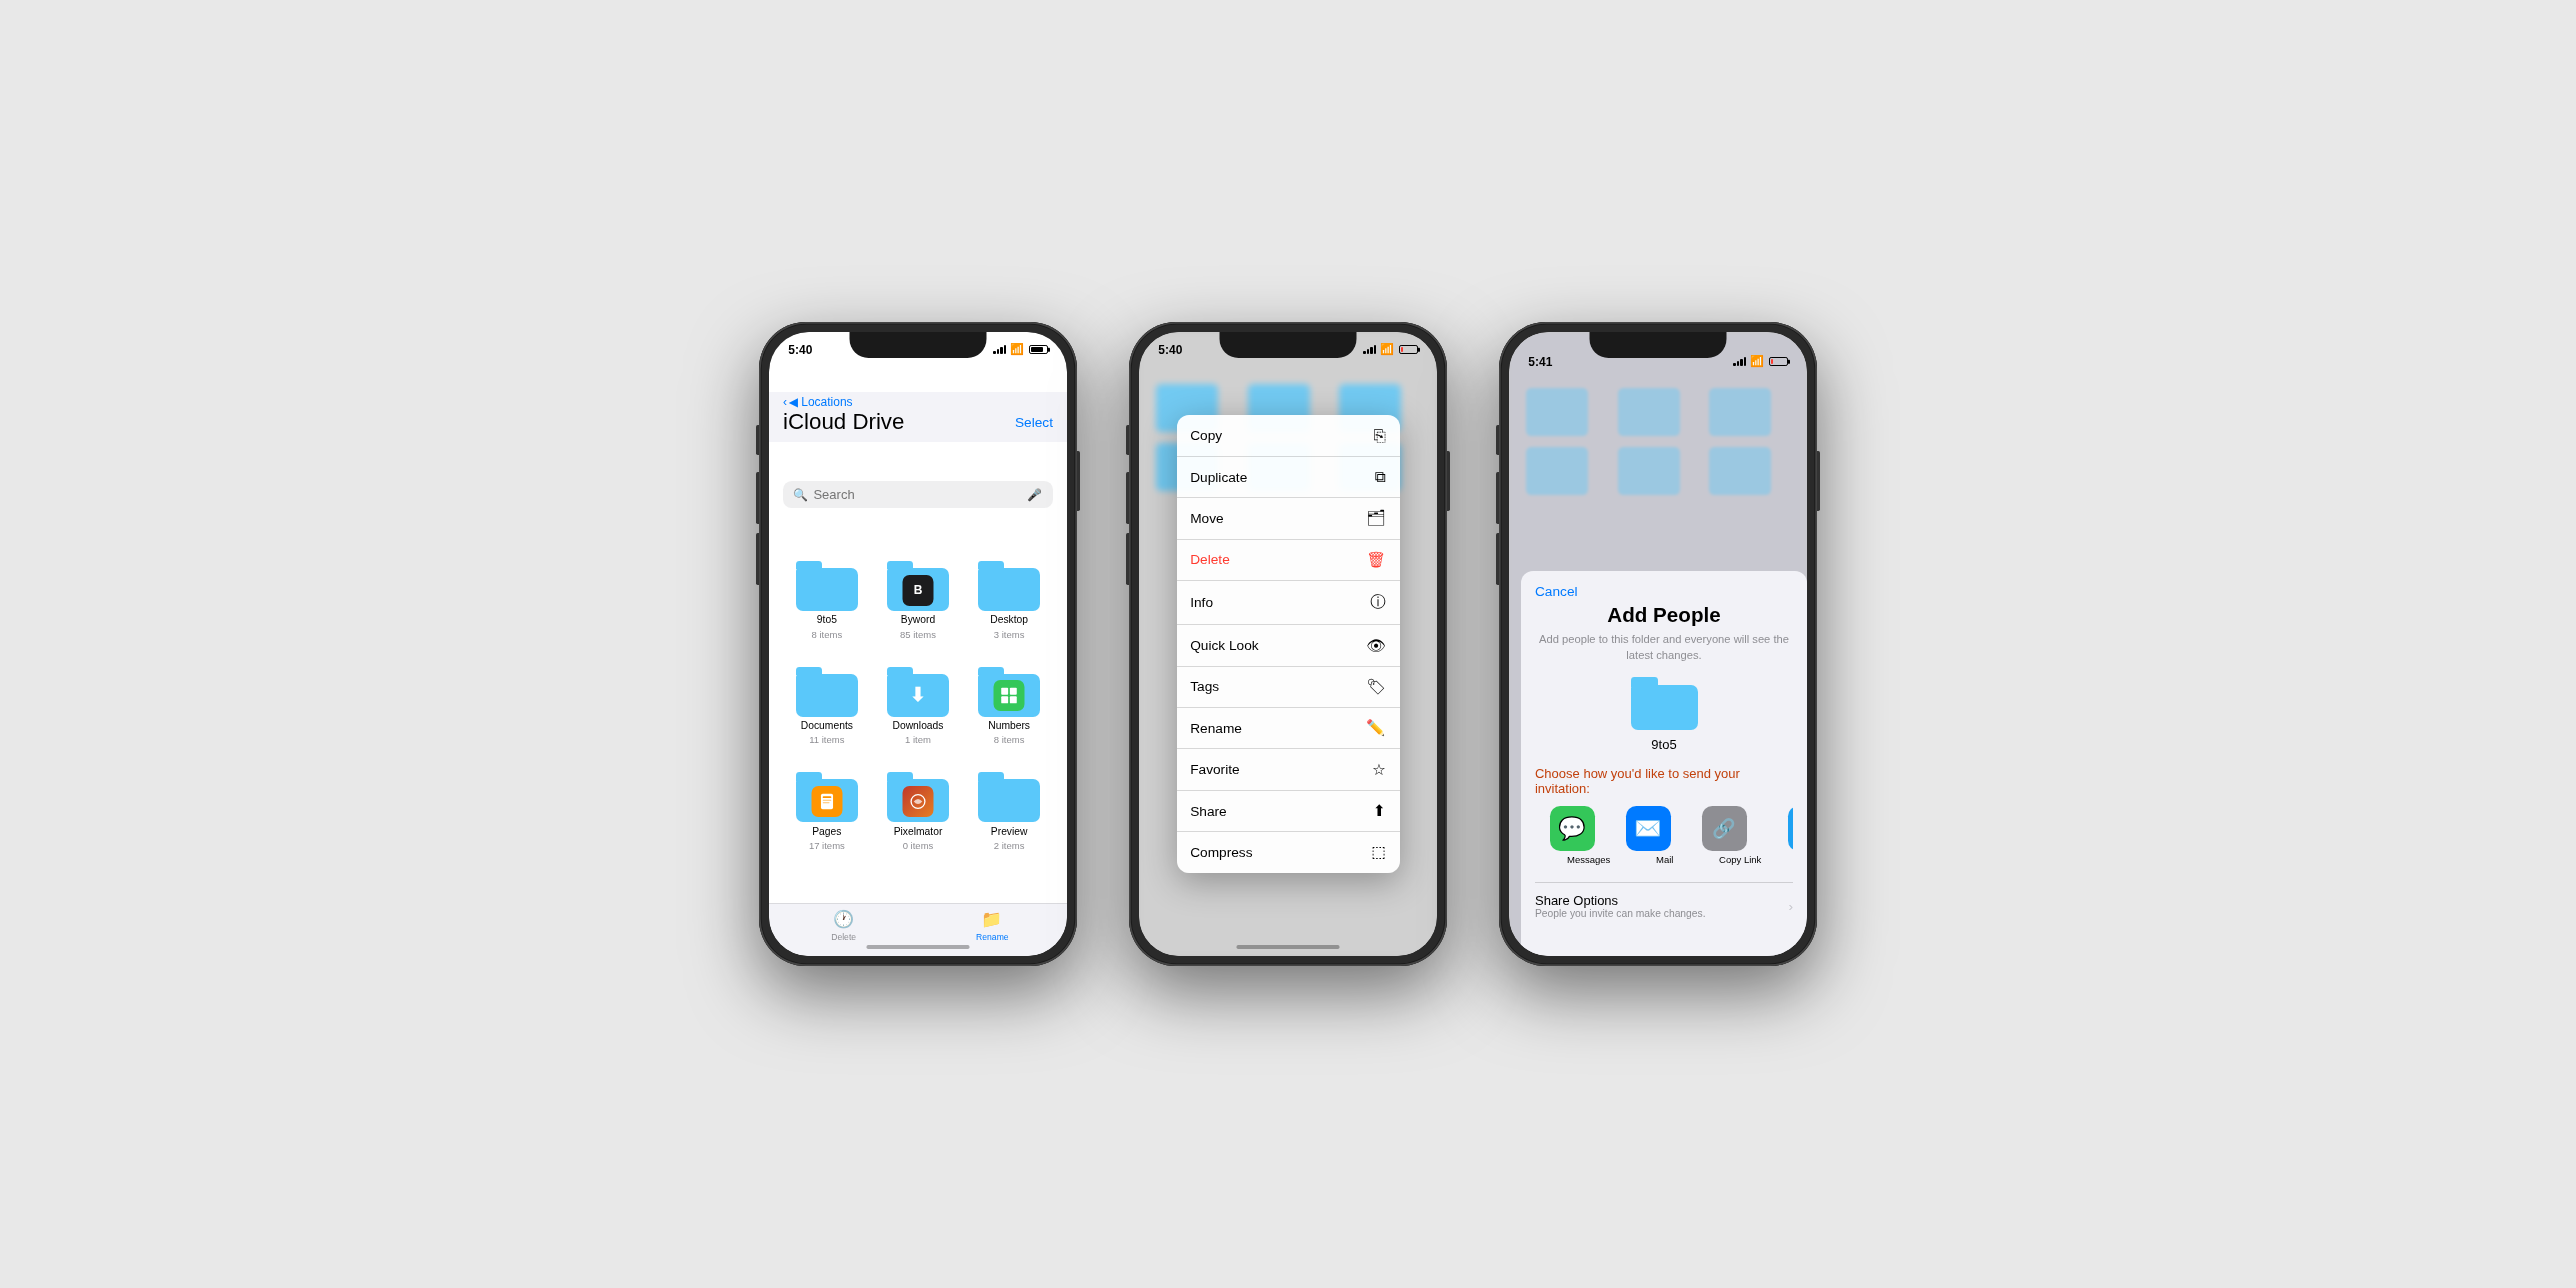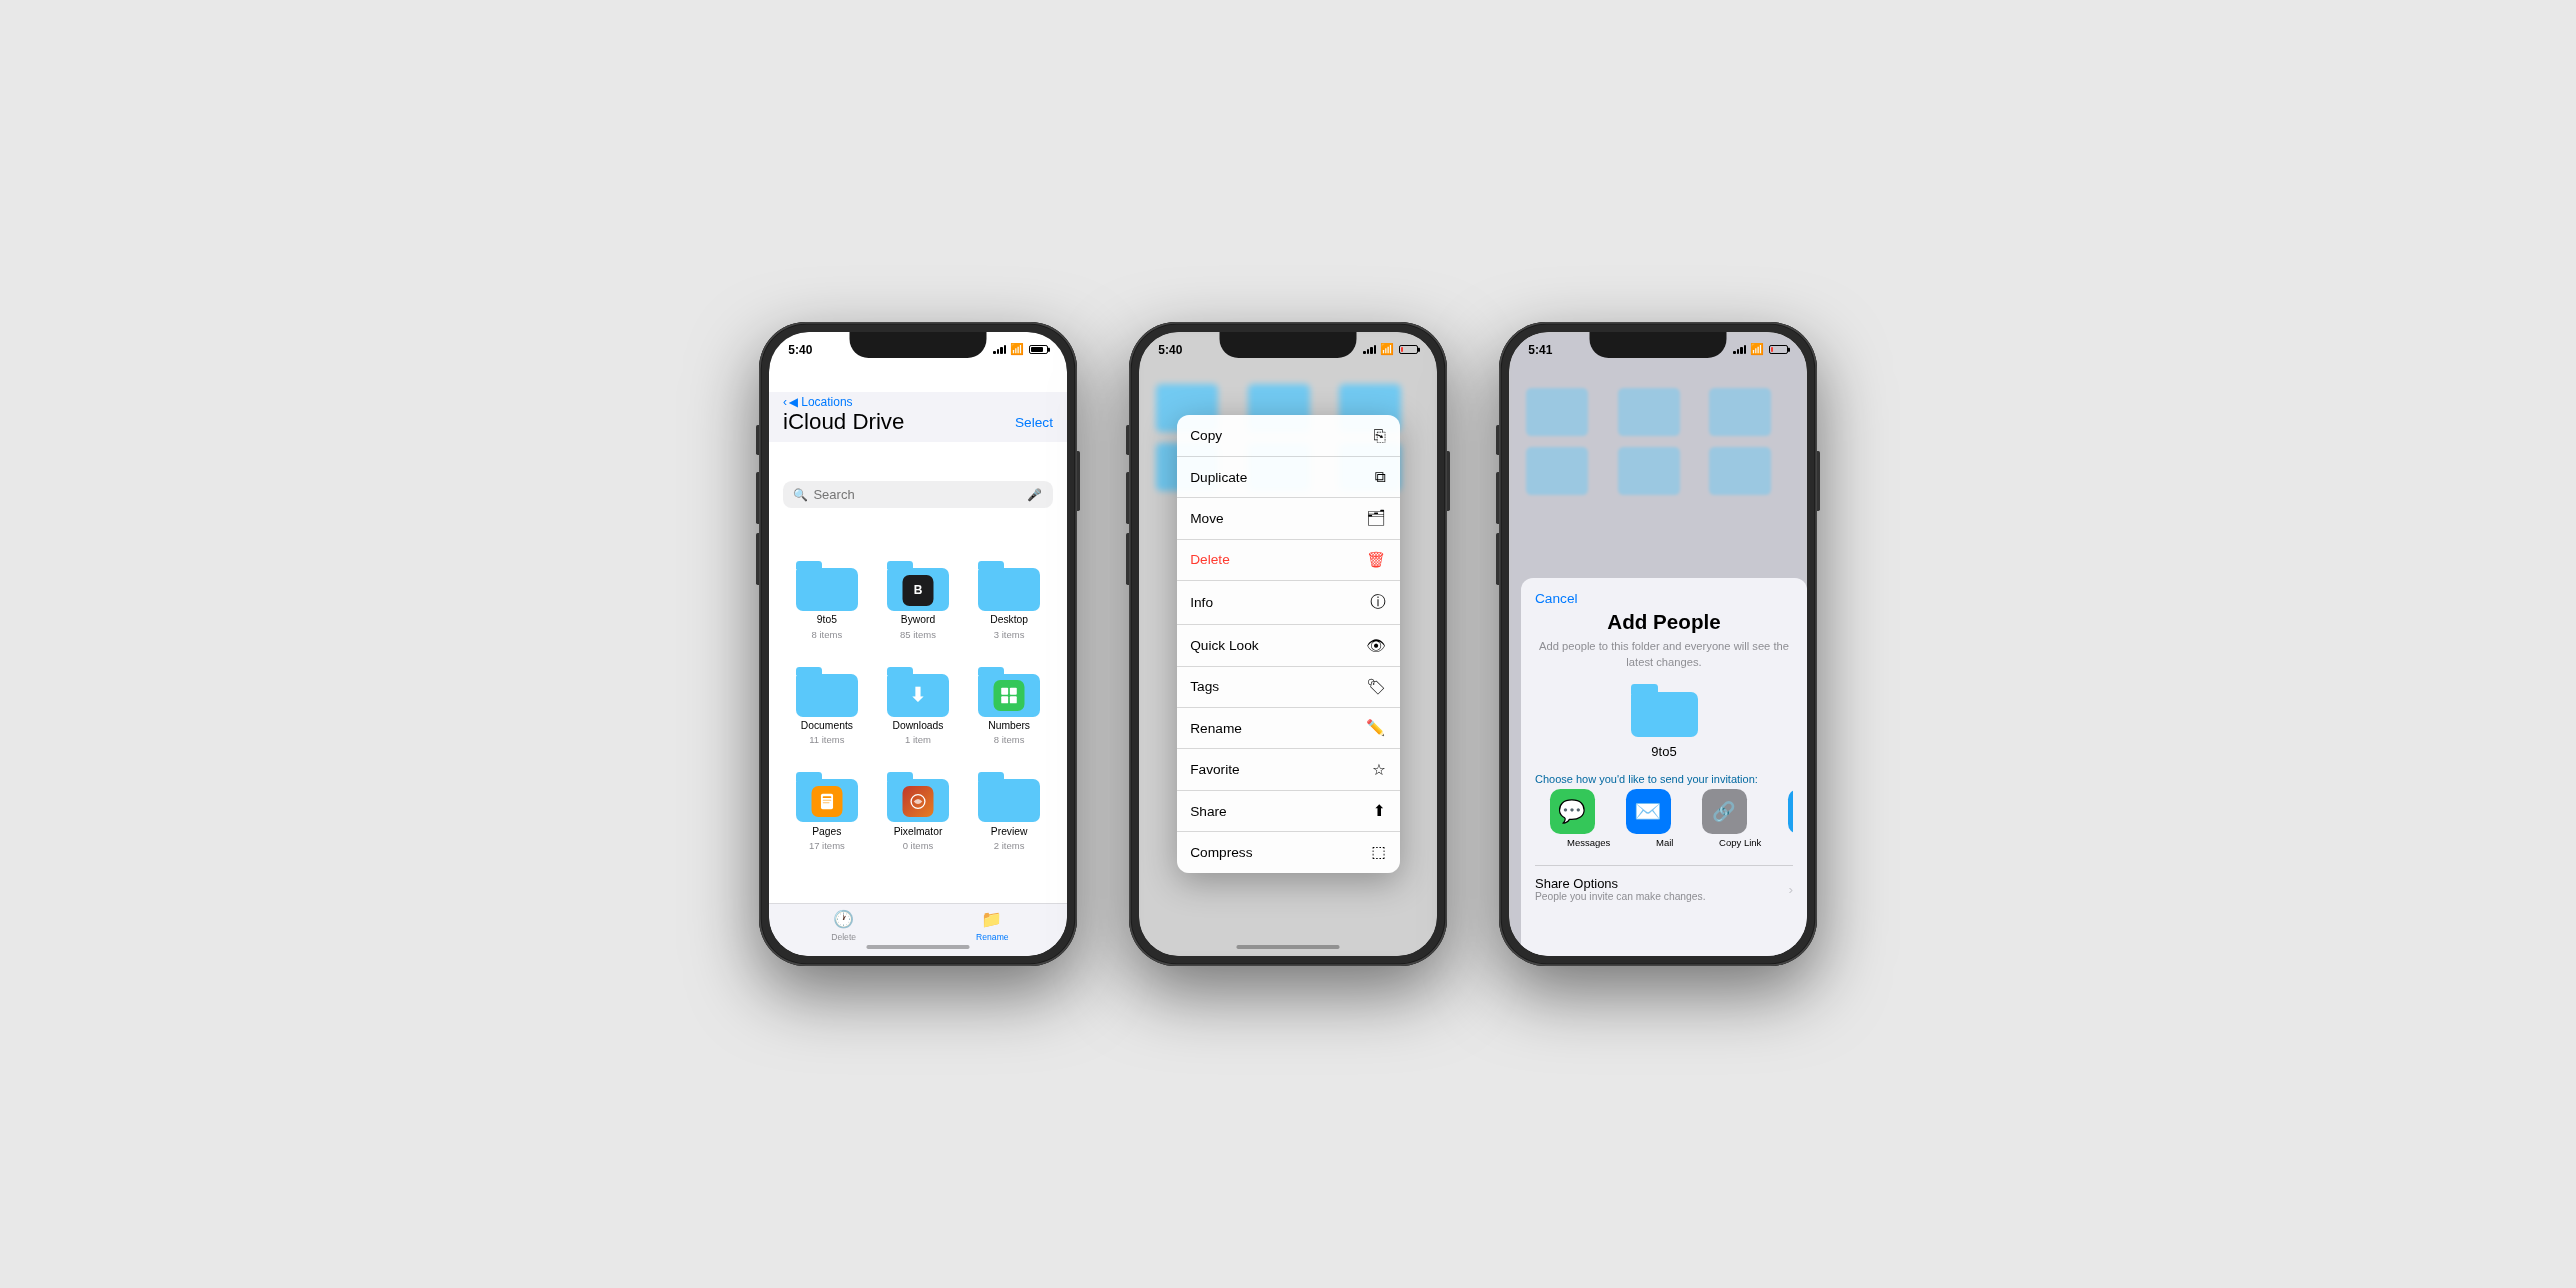--- a/index.html
+++ b/index.html
@@ -647,21 +647,21 @@
   <div class="phone">
     <div class="side-btn-left1"></div>
     <div class="side-btn-left2"></div>
     <div class="side-btn-left3"></div>
     <div class="side-btn-right"></div>
     <div class="phone-inner">
       <div class="screen" style="background:#c8c8c8">
         <div class="notch"></div>
         <div class="screen-content" style="position:relative;height:100%">
 
-          <div class="status-bar" style="position:absolute;top:0;left:0;right:0;z-index:200">
+          <div class="status-bar" style="position:absolute;top:12px;left:0;right:0;z-index:200">
             <span class="time">5:41</span>
             <div class="status-icons">
               <div class="signal-bars">
                 <div class="signal-bar" style="height:3.4px"></div>
                 <div class="signal-bar" style="height:5.2px"></div>
                 <div class="signal-bar" style="height:6.9px"></div>
                 <div class="signal-bar" style="height:8.6px"></div>
               </div>
               <span style="font-size:11.2px">📶</span>
               <div class="battery">
@@ -694,21 +694,21 @@
               <p style="font-size:11.2px;color:#8e8e93;text-align:center;margin-bottom:13.7px;line-height:1.4">Add people to this folder and everyone will see the latest changes.</p>
 
               <div style="display:flex;flex-direction:column;align-items:center;margin-bottom:13.7px">
                 <div style="width:67px;height:53px;position:relative;margin-bottom:6.9px">
                   <div style="width:27.5px;height:10.3px;background:#5ac8fa;border-radius:3.4px 3.4px 0 0;position:absolute;top:0;left:0"></div>
                   <div style="width:67px;height:45px;background:#5ac8fa;border-radius:3.4px 6.9px 6.9px 6.9px;position:absolute;bottom:0"></div>
                 </div>
                 <span style="font-size:13px;font-weight:500;color:#000">9to5</span>
               </div>
 
-              <p style="font-size:11px;color:#0369a1;margin-bottom:4px">Choose how you'd like to send your invitation:</p>
+              <p style="font-size:13px;color:#c2410c;margin-bottom:10px">Choose how you'd like to send your invitation:</p>
 
               <div style="display:flex;gap:13.7px;overflow-x:auto;padding-bottom:6.9px">
 
                 <div class="share-app">
                   <div class="share-app-icon" style="background:#34c759">
                     <span style="font-size:22.3px">💬</span>
                   </div>
                   <span class="share-app-label">Messages</span>
                 </div>
 

